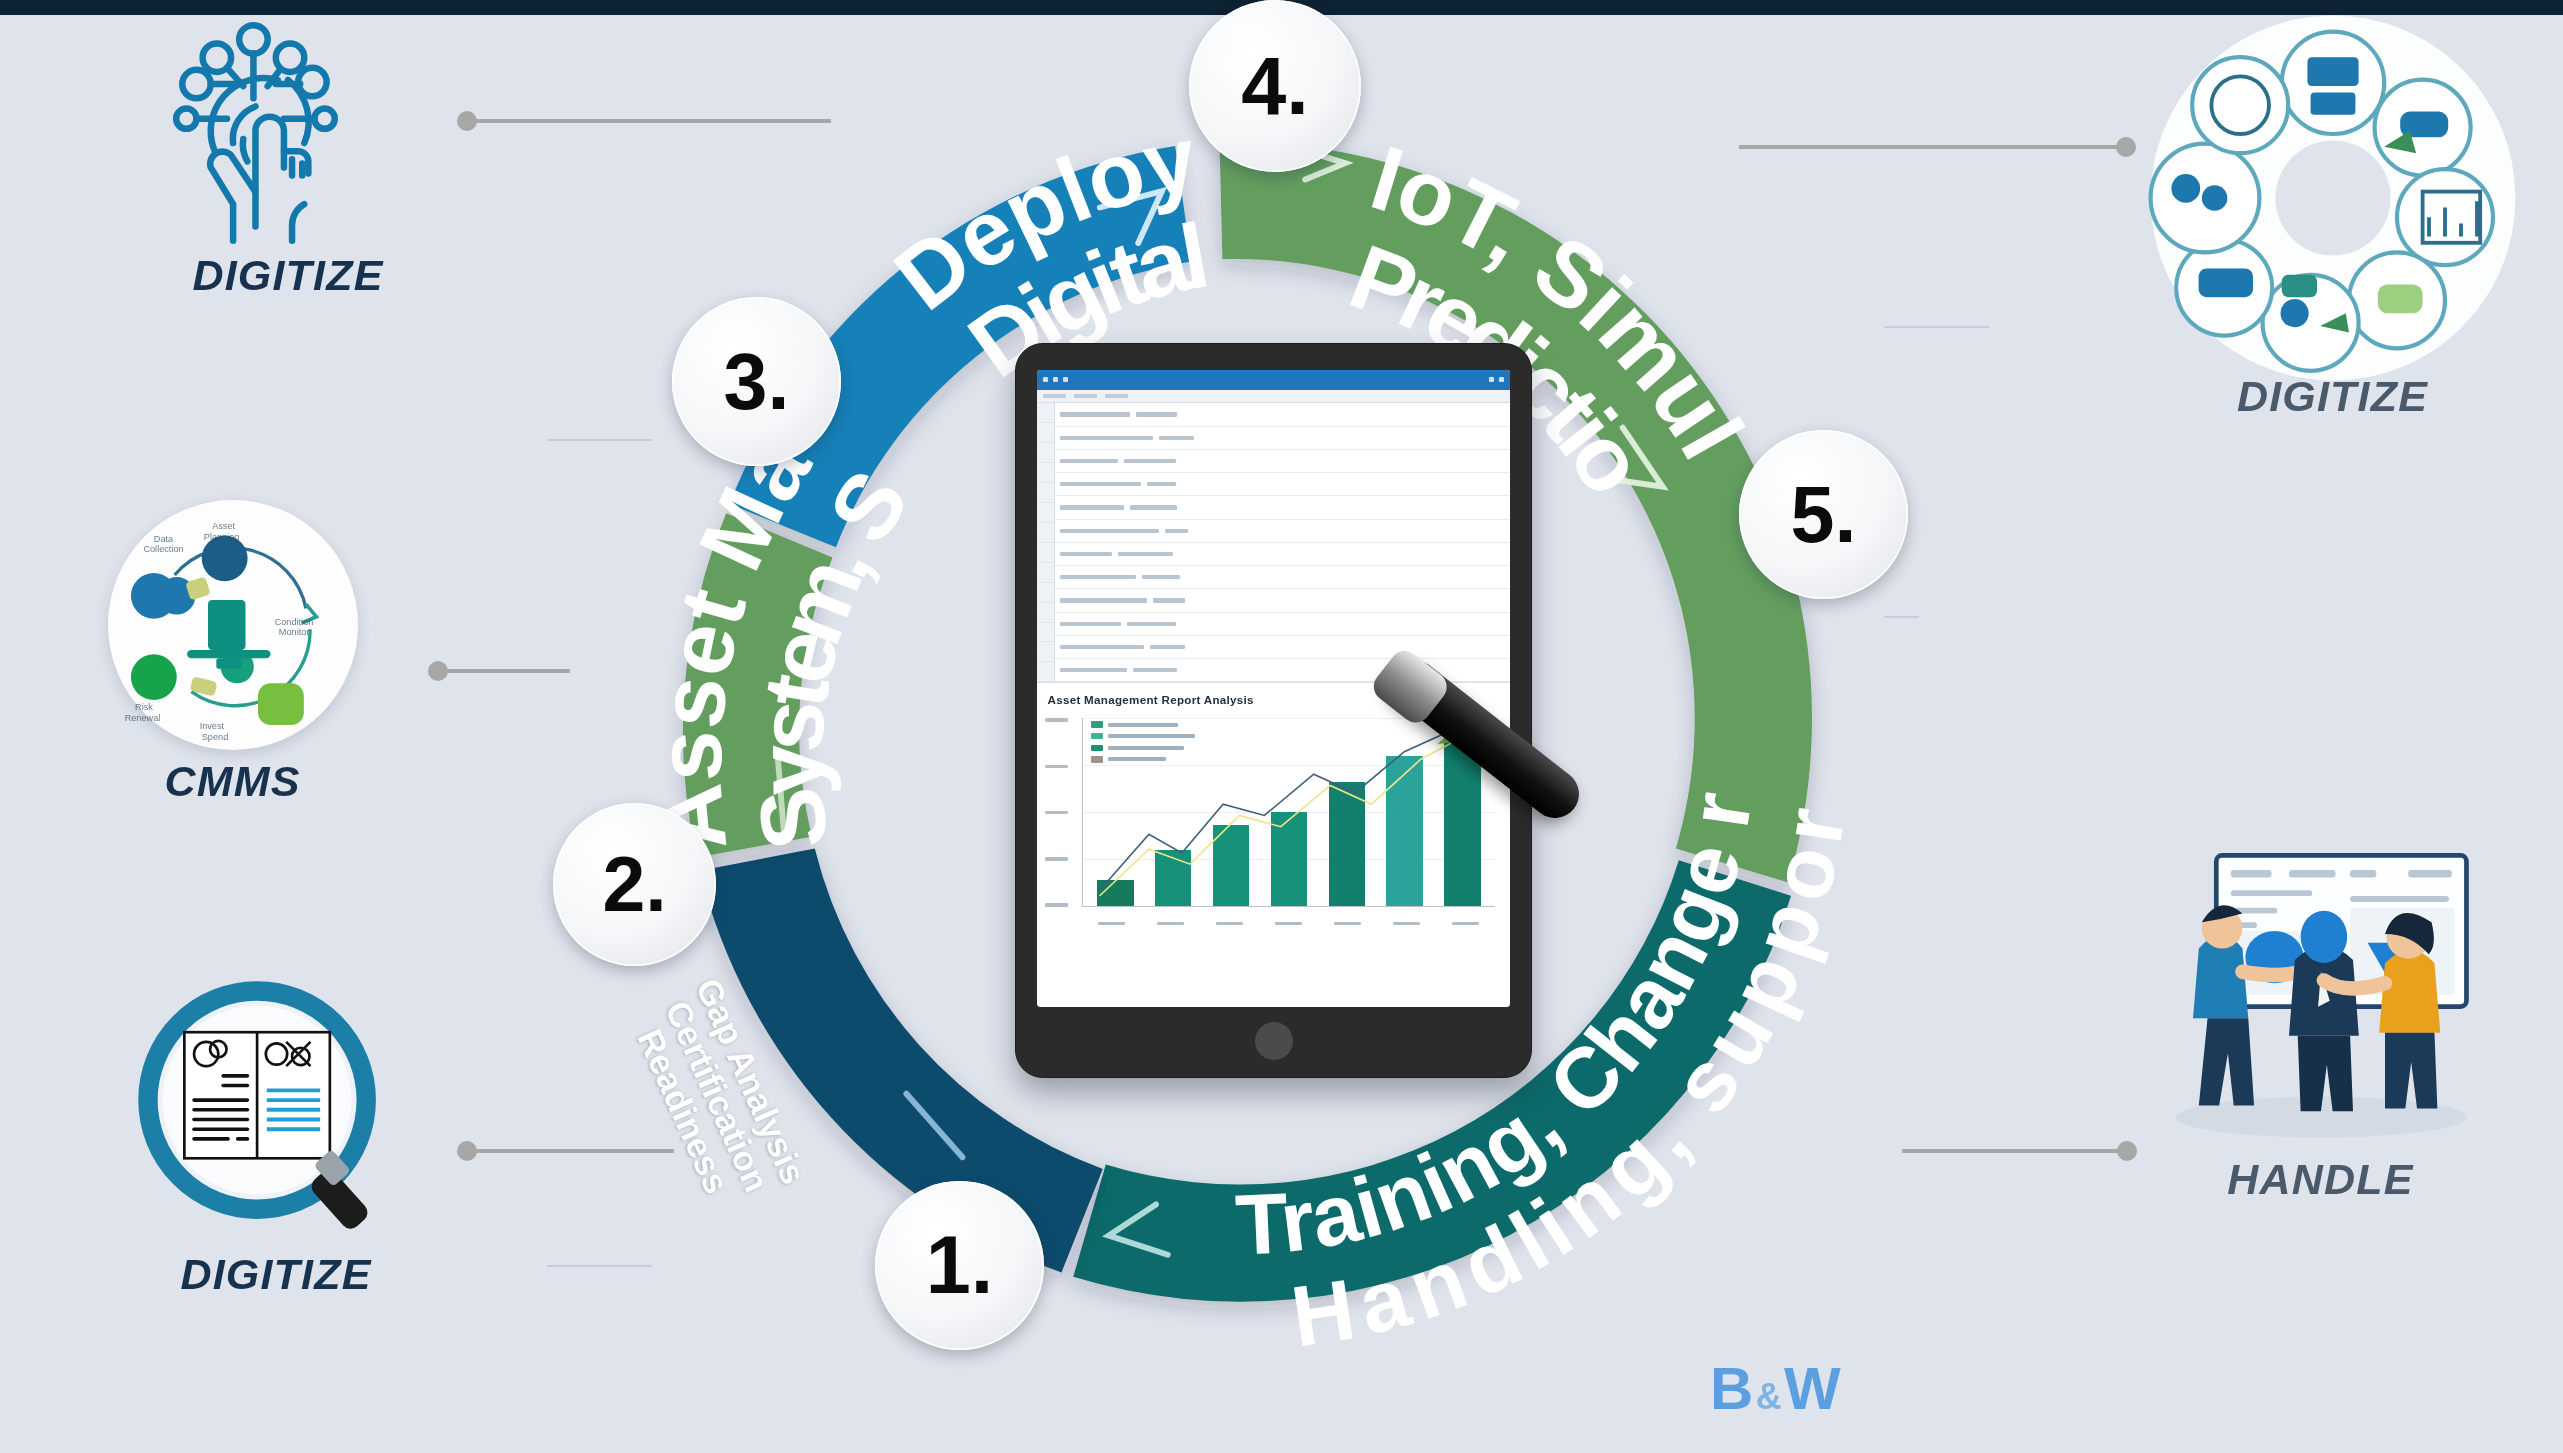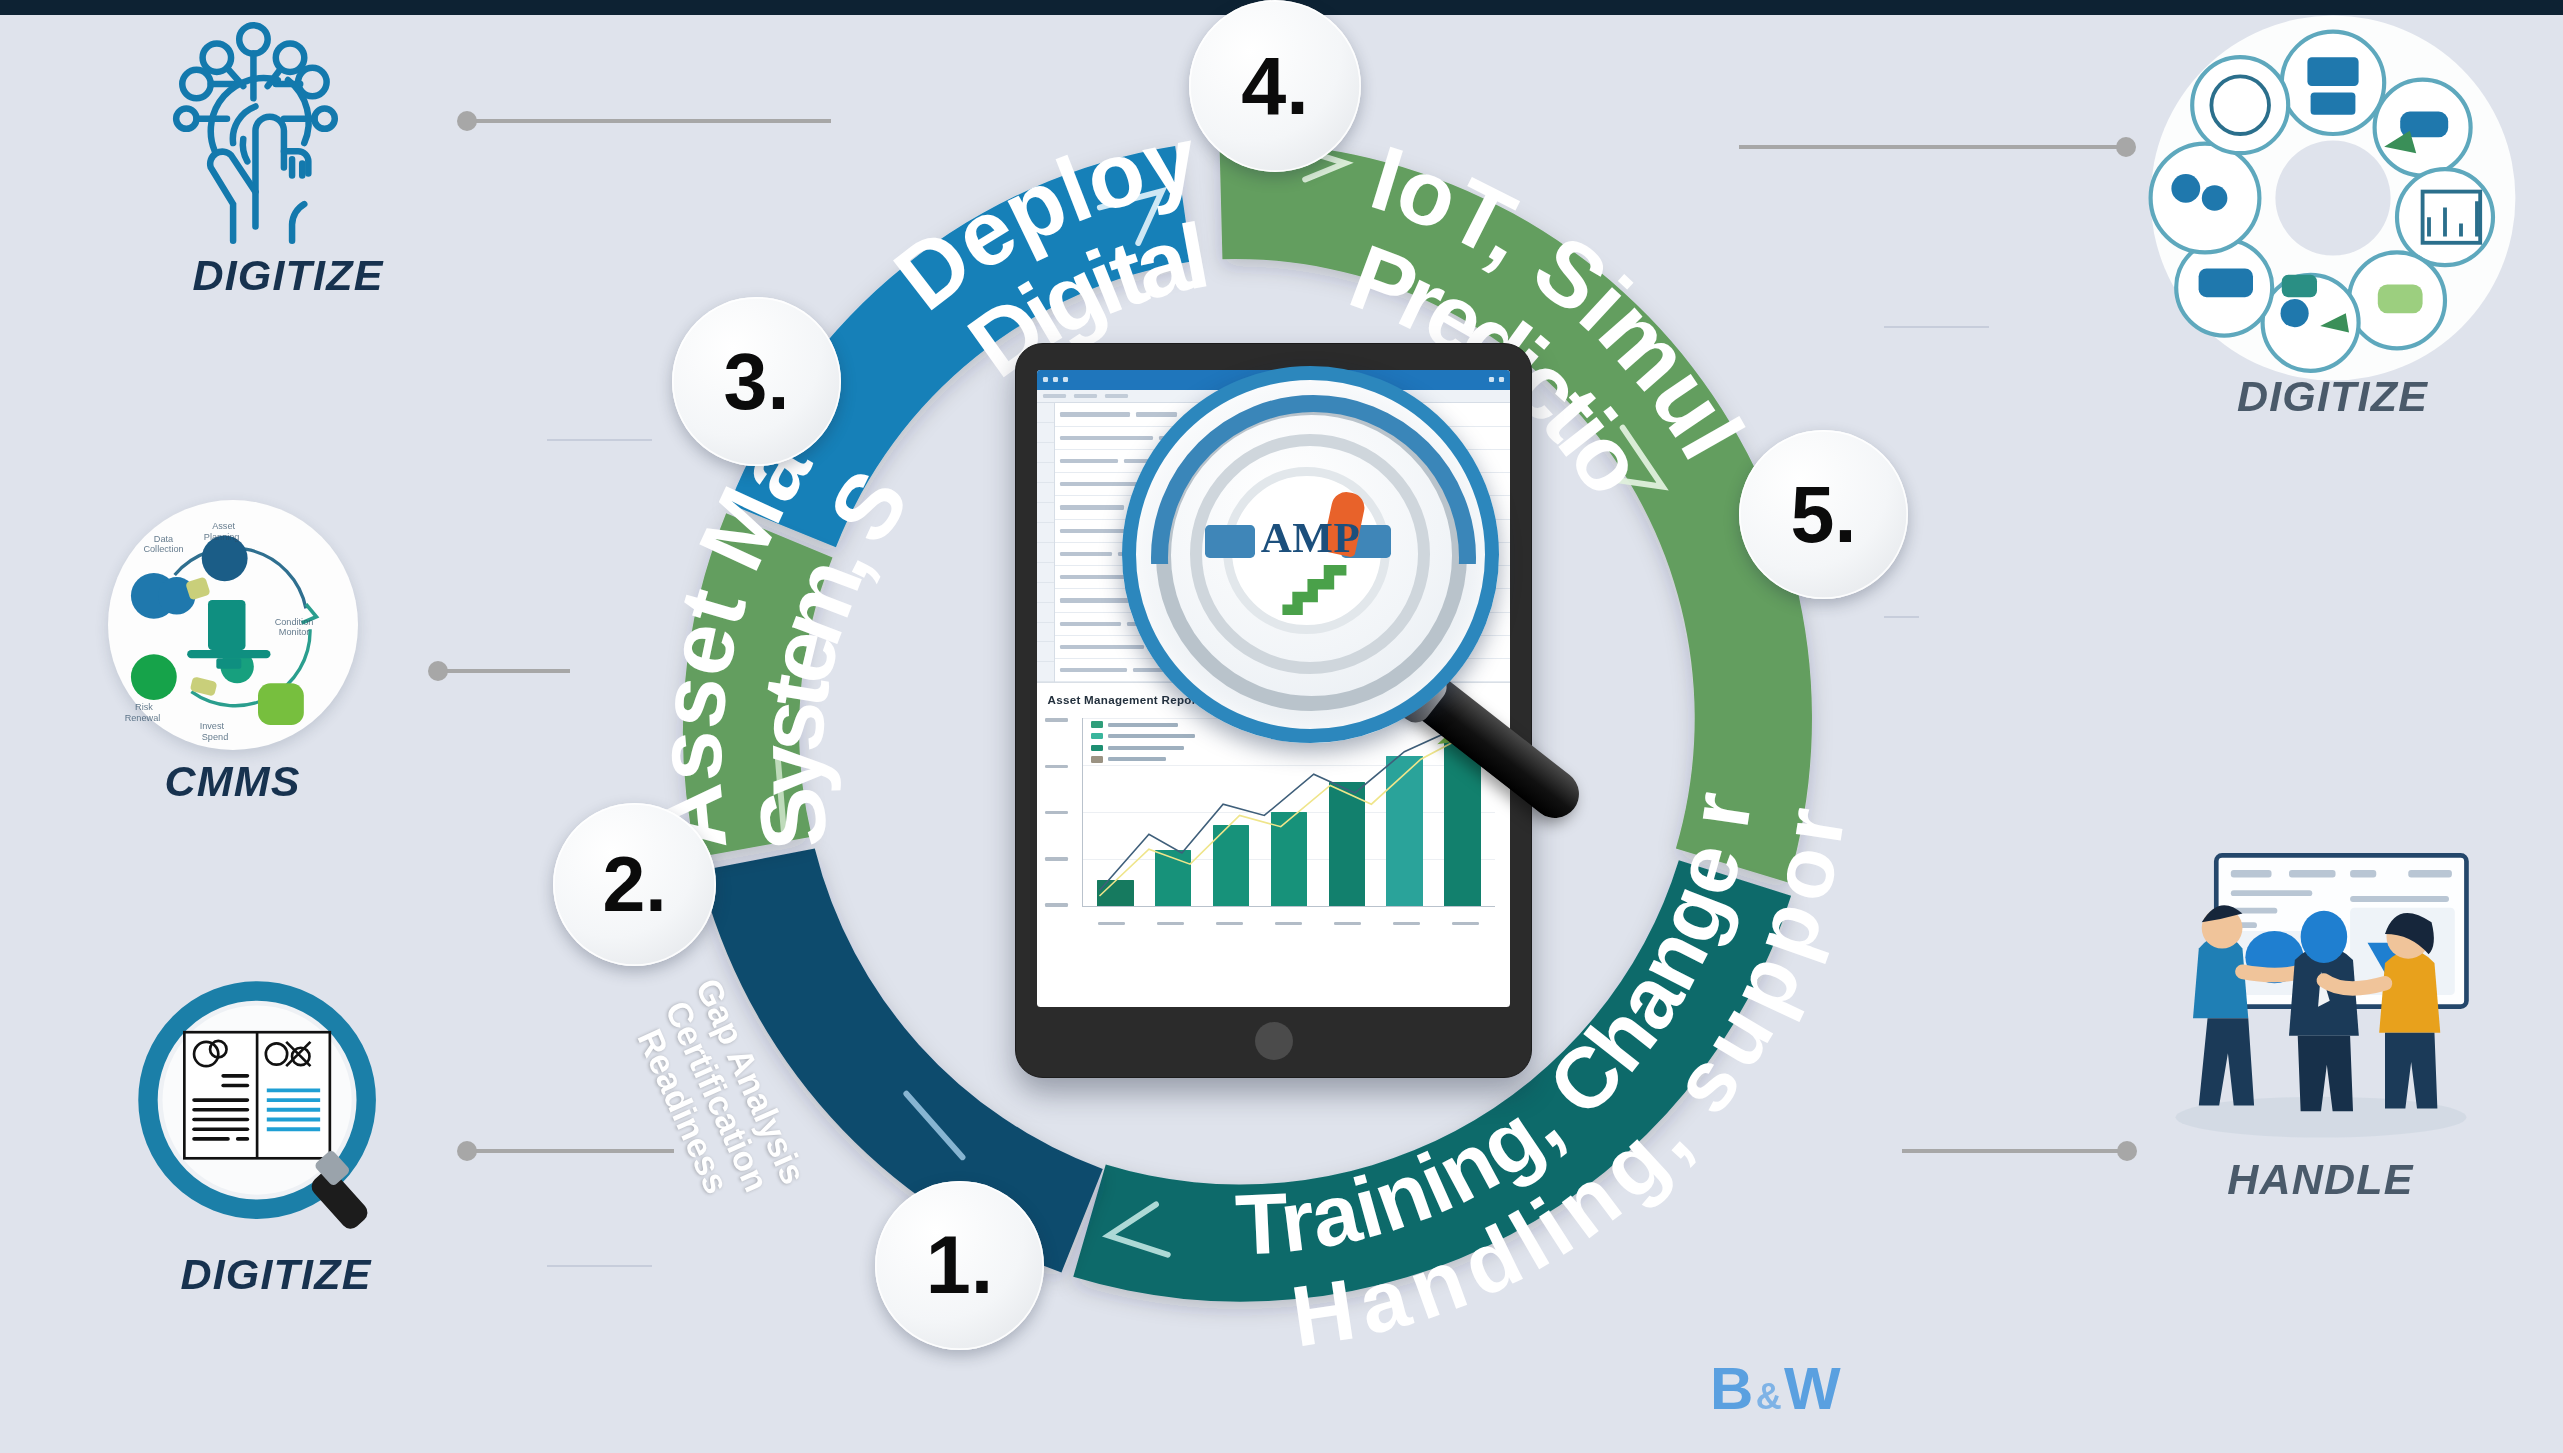--- a/index.html
+++ b/index.html
@@ -407,37 +407,20 @@
           <i></i>
       </div>
     </div>
   </div>
   <div id="home-btn"></div>
 </div>
 
 <div id="magnifier">
   <div id="mag-handle"></div>
   <div id="mag-collar"></div>
-  <div id="mag-lens">
-    <div class="amp-ring" style="left:20px;top:20px;width:281px;height:281px;border-width:15px;border-color:#b9c3cb;"></div>
-    <div class="amp-ring" style="left:54px;top:54px;width:216px;height:216px;border-width:12.8px;border-color:#cfd6dc;"></div>
-    <div class="amp-ring" style="left:15px;top:15px;width:291px;height:291px;border-width:17.4px;border-color:#3a86b9;
-                clip-path:polygon(0 0,100% 0,100% 52%,0 52%);"></div>
-    <div class="amp-ring" style="left:87px;top:87px;width:149px;height:149px;border-width:9.3px;border-color:#e2e7eb;background:#ffffff;"></div>
-    <div style="position:absolute;left:69px;top:145px;width:50px;height:33px;background:#3f86b8;border-radius:4.7px;"></div>
-    <div style="position:absolute;left:205px;top:145px;width:50px;height:33px;background:#3f86b8;border-radius:4.7px;"></div>
-    <div style="position:absolute;left:192px;top:112px;width:33px;height:63px;background:#e8622a;
-                border-radius:15px 15px 4.7px 4.7px;transform:rotate(12deg);"></div>
-    <div style="position:absolute;left:144px;top:174px;width:70px;height:64px;">
-      <svg viewBox="0 0 120 110" style="width:100%;height:100%">
-        <path d="M4 96 L30 96 L30 74 L56 74 L56 52 L84 52 L84 28 L114 28" fill="none" stroke="#4aa14a" stroke-width="18" stroke-linejoin="miter"></path>
-      </svg>
-    </div>
-    <div id="amp-text">AMP</div>
-  </div>
 </div>
 
 <div class="side-item" style="left:154px;top:17.4px;width:268px;">
   <div class="icon-box" style="width:244px;height:244px;">
     <svg viewBox="0 0 120 120" style="width:100%;height:100%">
       <g fill="none" stroke="#1379ad" stroke-width="3.2" stroke-linecap="round">
         <circle cx="43" cy="11" r="7"></circle>
           <circle cx="25" cy="20" r="7"></circle>
         <circle cx="15" cy="33" r="7"></circle>
           <circle cx="10" cy="50" r="5"></circle>

